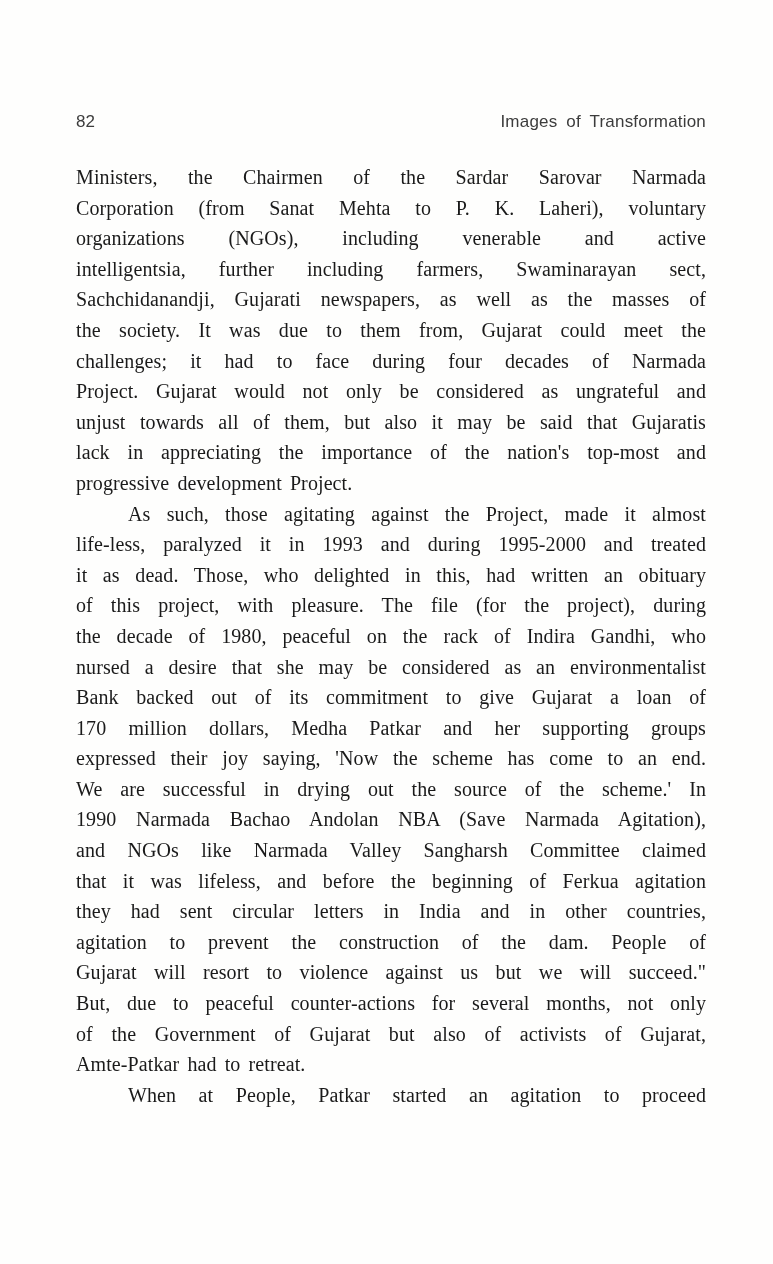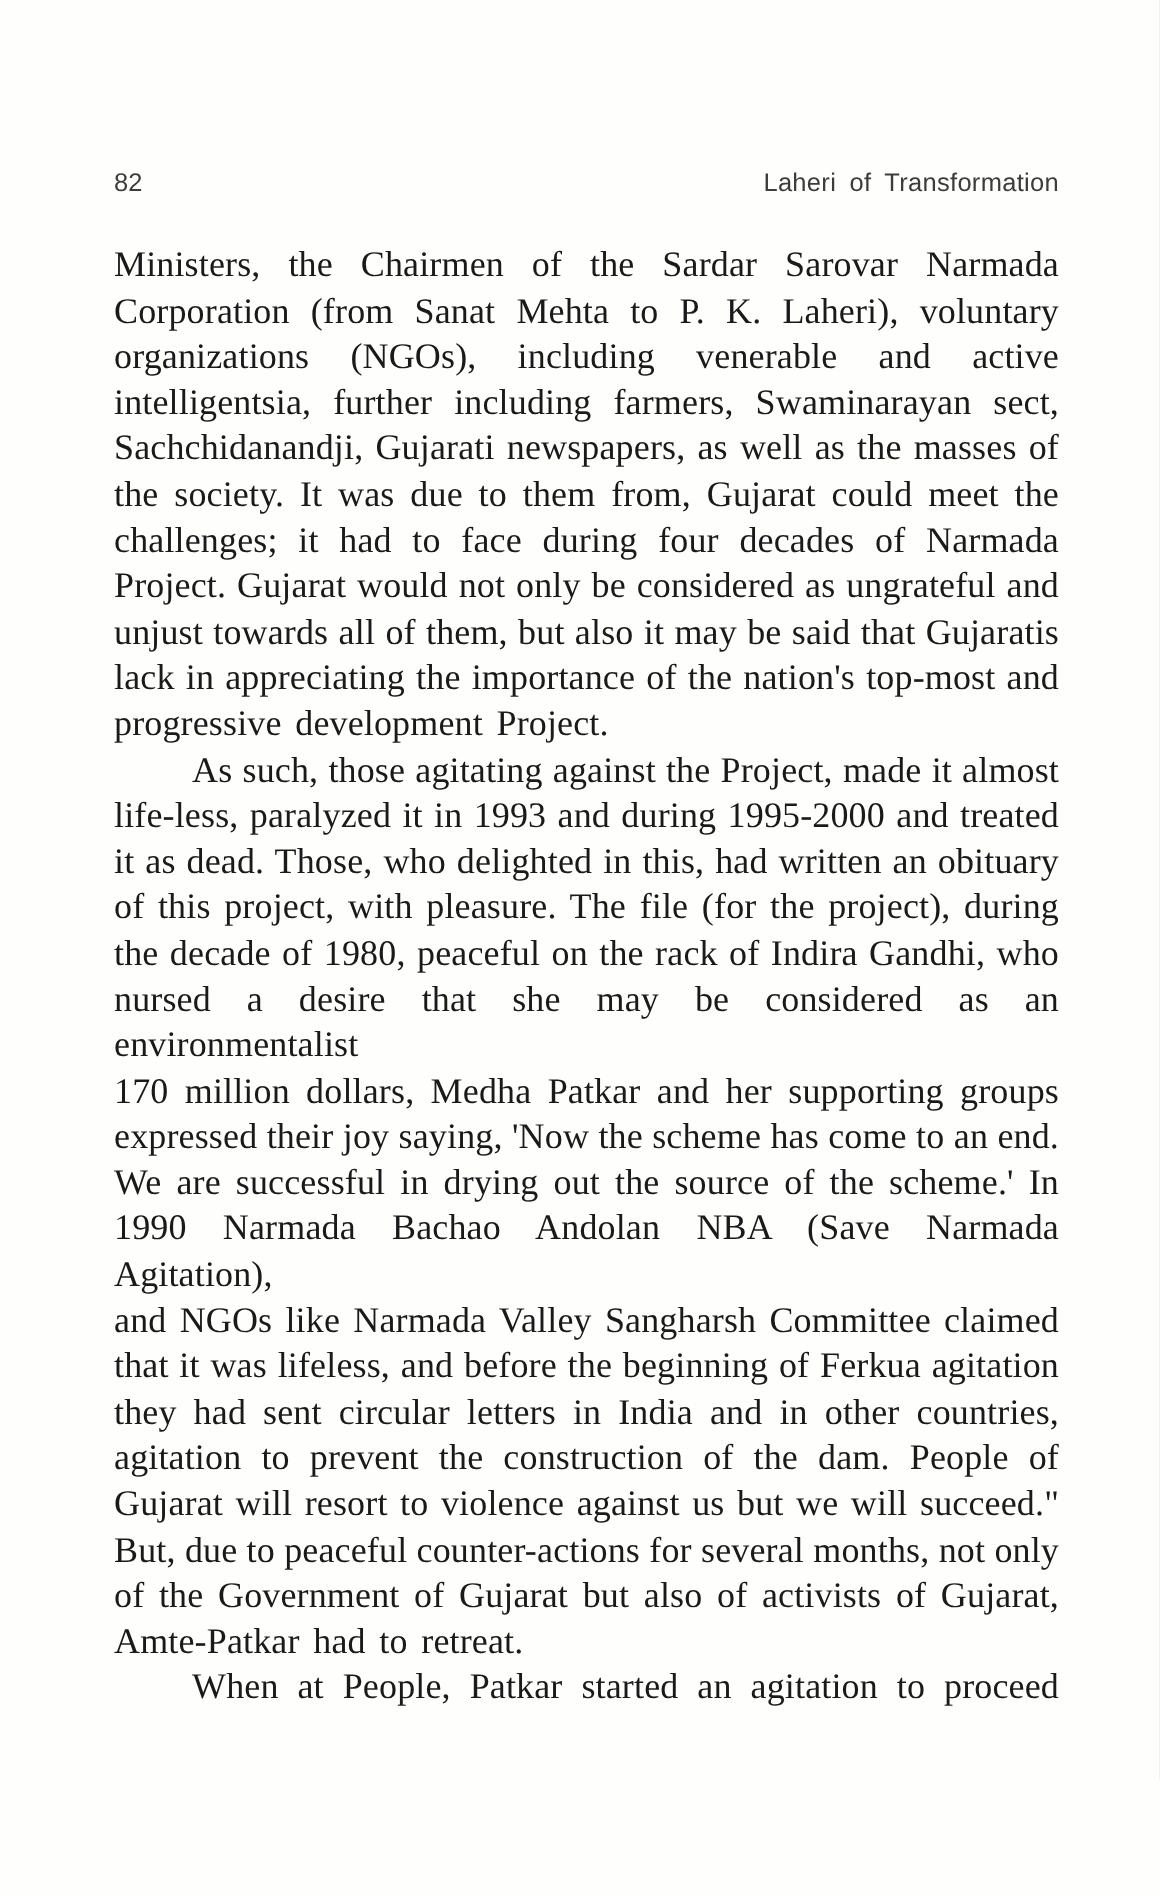--- a/index.html
+++ b/index.html
@@ -30,21 +30,21 @@
   .pagehead .runtitle {
     word-spacing: 4px;
     letter-spacing: 0.2px;
   }
   .body-text {
     position: absolute;
     top: 162px;
     left: 76px;
     width: 630px;
     font-family: "Liberation Serif", "DejaVu Serif", serif;
-    font-size: 24px;
+    font-size: 20px;
     color: #1a1a1a;
     letter-spacing: 0.1px;
   }
   .para {
     margin: 0;
     padding: 0;
   }
   .line {
     line-height: 30.6px;
     white-space: normal;
@@ -60,21 +60,21 @@
   .line.loose {
     word-spacing: 3px;
   }
 </style>
 </head>
 <body>
 
 <div class="page" style="background: rgb(254, 254, 253);">
   <header class="pagehead" style="color: rgb(60, 60, 60);">
     <span class="pagenum">82</span>
-    <span class="runtitle">Laheri of Transformation</span>
+    <span class="runtitle">Images of Transformation</span>
   </header>
   <main class="body-text" id="body-text" style="color: rgb(26, 26, 26);">
       <div class="para">
         <div class="line just">Ministers, the Chairmen of the Sardar Sarovar Narmada</div>
         <div class="line just">Corporation (from Sanat Mehta to P. K. Laheri), voluntary</div>
         <div class="line just">organizations (NGOs), including venerable and active</div>
         <div class="line just">intelligentsia, further including farmers, Swaminarayan sect,</div>
         <div class="line just">Sachchidanandji, Gujarati newspapers, as well as the masses of</div>
         <div class="line just">the society. It was due to them from, Gujarat could meet the</div>
         <div class="line just">challenges; it had to face during four decades of Narmada</div>
@@ -83,20 +83,21 @@
         <div class="line just">lack in appreciating the importance of the nation's top-most and</div>
         <div class="line loose">progressive development Project.</div>
       </div>
       <div class="para">
         <div class="line just indent">As such, those agitating against the Project, made it almost</div>
         <div class="line just">life-less, paralyzed it in 1993 and during 1995-2000 and treated</div>
         <div class="line just">it as dead. Those, who delighted in this, had written an obituary</div>
         <div class="line just">of this project, with pleasure. The file (for the project), during</div>
         <div class="line just">the decade of 1980, peaceful on the rack of Indira Gandhi, who</div>
         <div class="line just">nursed a desire that she may be considered as an environmentalist</div>
+        <div class="line just">Bank backed out of its commitment to give Gujarat a loan of</div>
         <div class="line just">170 million dollars, Medha Patkar and her supporting groups</div>
         <div class="line just">expressed their joy saying, 'Now the scheme has come to an end.</div>
         <div class="line just">We are successful in drying out the source of the scheme.' In</div>
         <div class="line just">1990 Narmada Bachao Andolan NBA (Save Narmada Agitation),</div>
         <div class="line just">and NGOs like Narmada Valley Sangharsh Committee claimed</div>
         <div class="line just">that it was lifeless, and before the beginning of Ferkua agitation</div>
         <div class="line just">they had sent circular letters in India and in other countries,</div>
         <div class="line just">agitation to prevent the construction of the dam. People of</div>
         <div class="line just">Gujarat will resort to violence against us but we will succeed."</div>
         <div class="line just">But, due to peaceful counter-actions for several months, not only</div>

